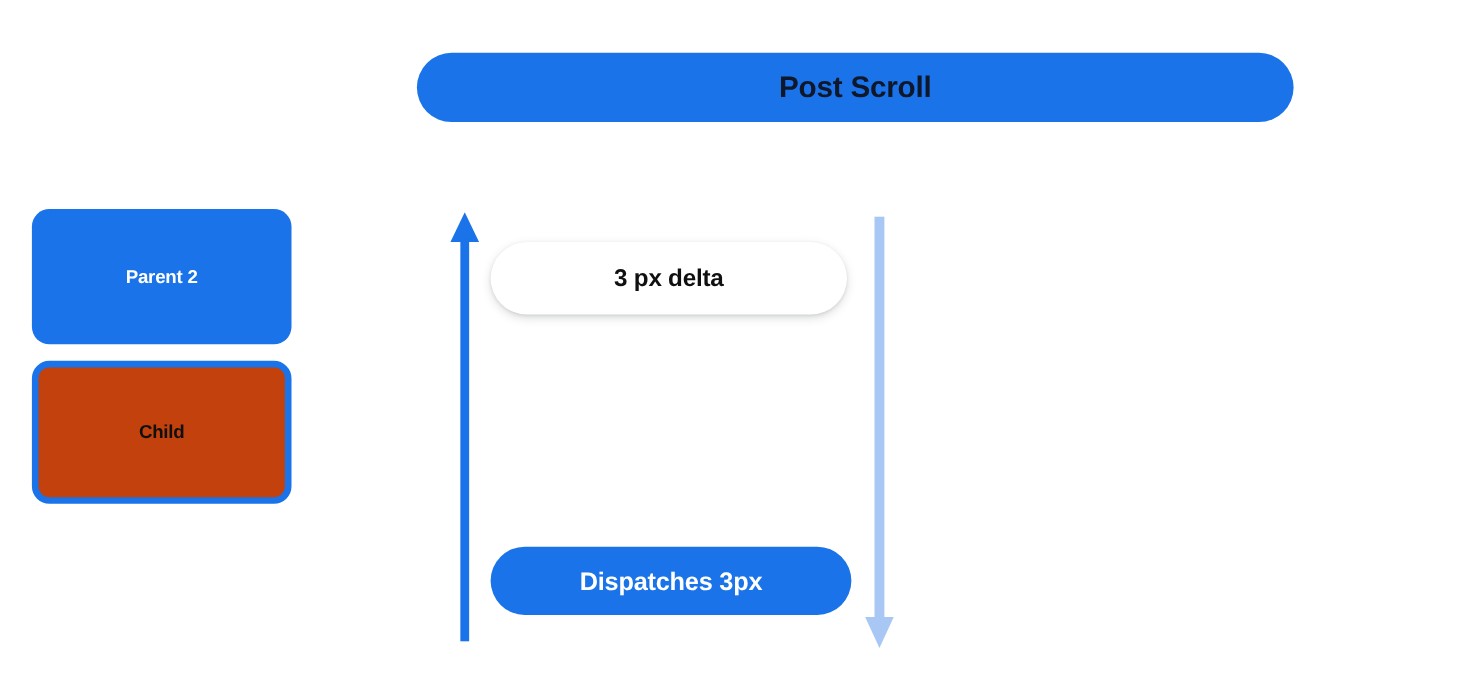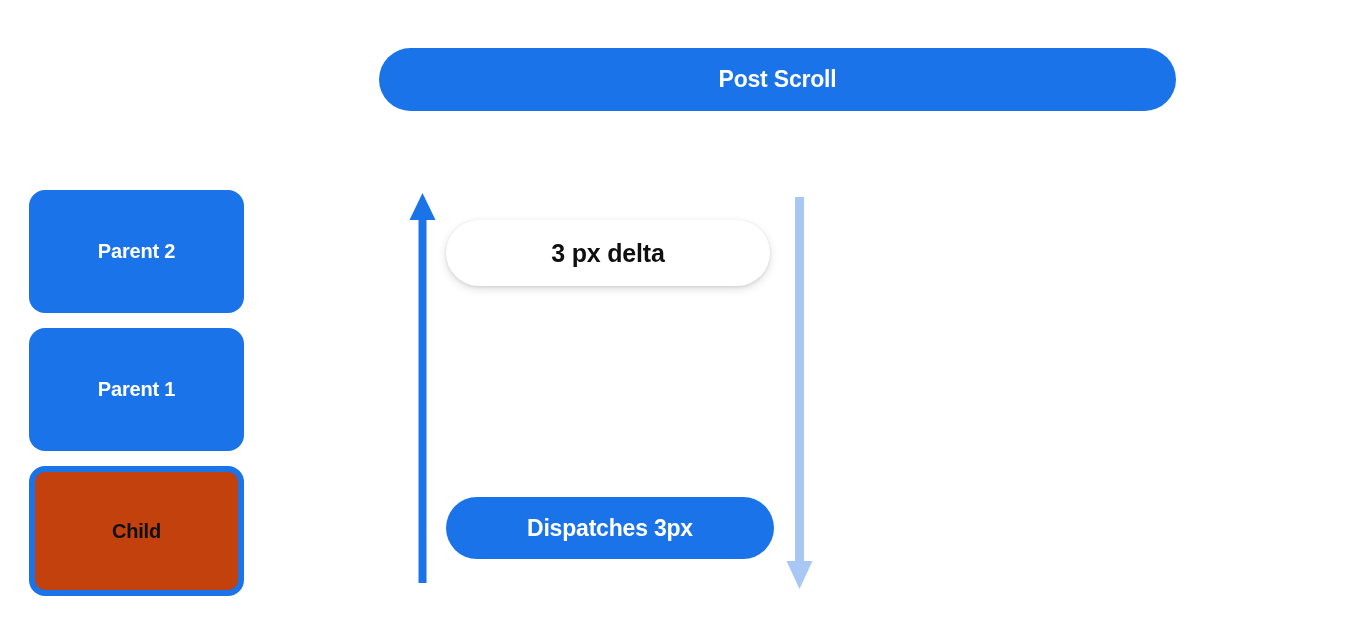--- a/index.html
+++ b/index.html
@@ -23,43 +23,43 @@
     top: 48px;
     width: 797px;
     height: 63px;
     background: #1a73e8;
     border-radius: 32px;
     display: flex;
     align-items: center;
     justify-content: center;
   }
   .header-pill .label {
-    color: #ffffff;
-    font-size: 23px;
+    color: #0f172a;
+    font-size: 27px;
     font-weight: bold;
     letter-spacing: -0.2px;
   }
 
   
   .box-stack {
     position: absolute;
     left: 29px;
     top: 190px;
     width: 253px;
   }
   .stack-box {
-    width: 215px;
+    width: 236px;
     height: 123px;
     border-radius: 16px;
     display: flex;
     align-items: center;
     justify-content: center;
     box-sizing: border-box;
     margin-bottom: 15px;
-    font-size: 20px;
+    font-size: 17px;
     font-weight: bold;
     letter-spacing: -0.2px;
   }
   .stack-box.filled {
     background: #1a73e8;
     color: #ffffff;
     border: none;
   }
   .stack-box.outlined {
     background: #c2410c;
@@ -92,21 +92,21 @@
     background: #ffffff;
     border-radius: 33px;
     display: flex;
     align-items: center;
     justify-content: center;
     box-shadow: 0 3px 9px rgba(60,64,67,0.18),
                 0 1px 3px rgba(60,64,67,0.12);
   }
   .delta-pill .label {
     color: #101010;
-    font-size: 25px;
+    font-size: 22px;
     font-weight: bold;
     letter-spacing: -0.2px;
   }
 
   .dispatch-pill {
     position: absolute;
     left: 446px;
     top: 497px;
     width: 328px;
     height: 62px;
@@ -127,23 +127,20 @@
 <body>
 
 <div class="header-pill">
   <span class="label">Post Scroll</span>
 </div>
 
 <div class="box-stack">
   <div class="stack-box filled">
     <span>Parent 2</span>
   </div>
-  <div class="stack-box filled">
-    <span>Parent 1</span>
-  </div>
   <div class="stack-box outlined">
     <span>Child</span>
   </div>
 </div>
 
 <svg class="arrow arrow-up" width="32" height="392" viewBox="0 0 32 392">
   <polygon points="14.5,0 27.5,27 1.5,27" fill="#1a73e8"></polygon>
   <rect x="10.5" y="24" width="8" height="366" fill="#1a73e8"></rect>
 </svg>
 

